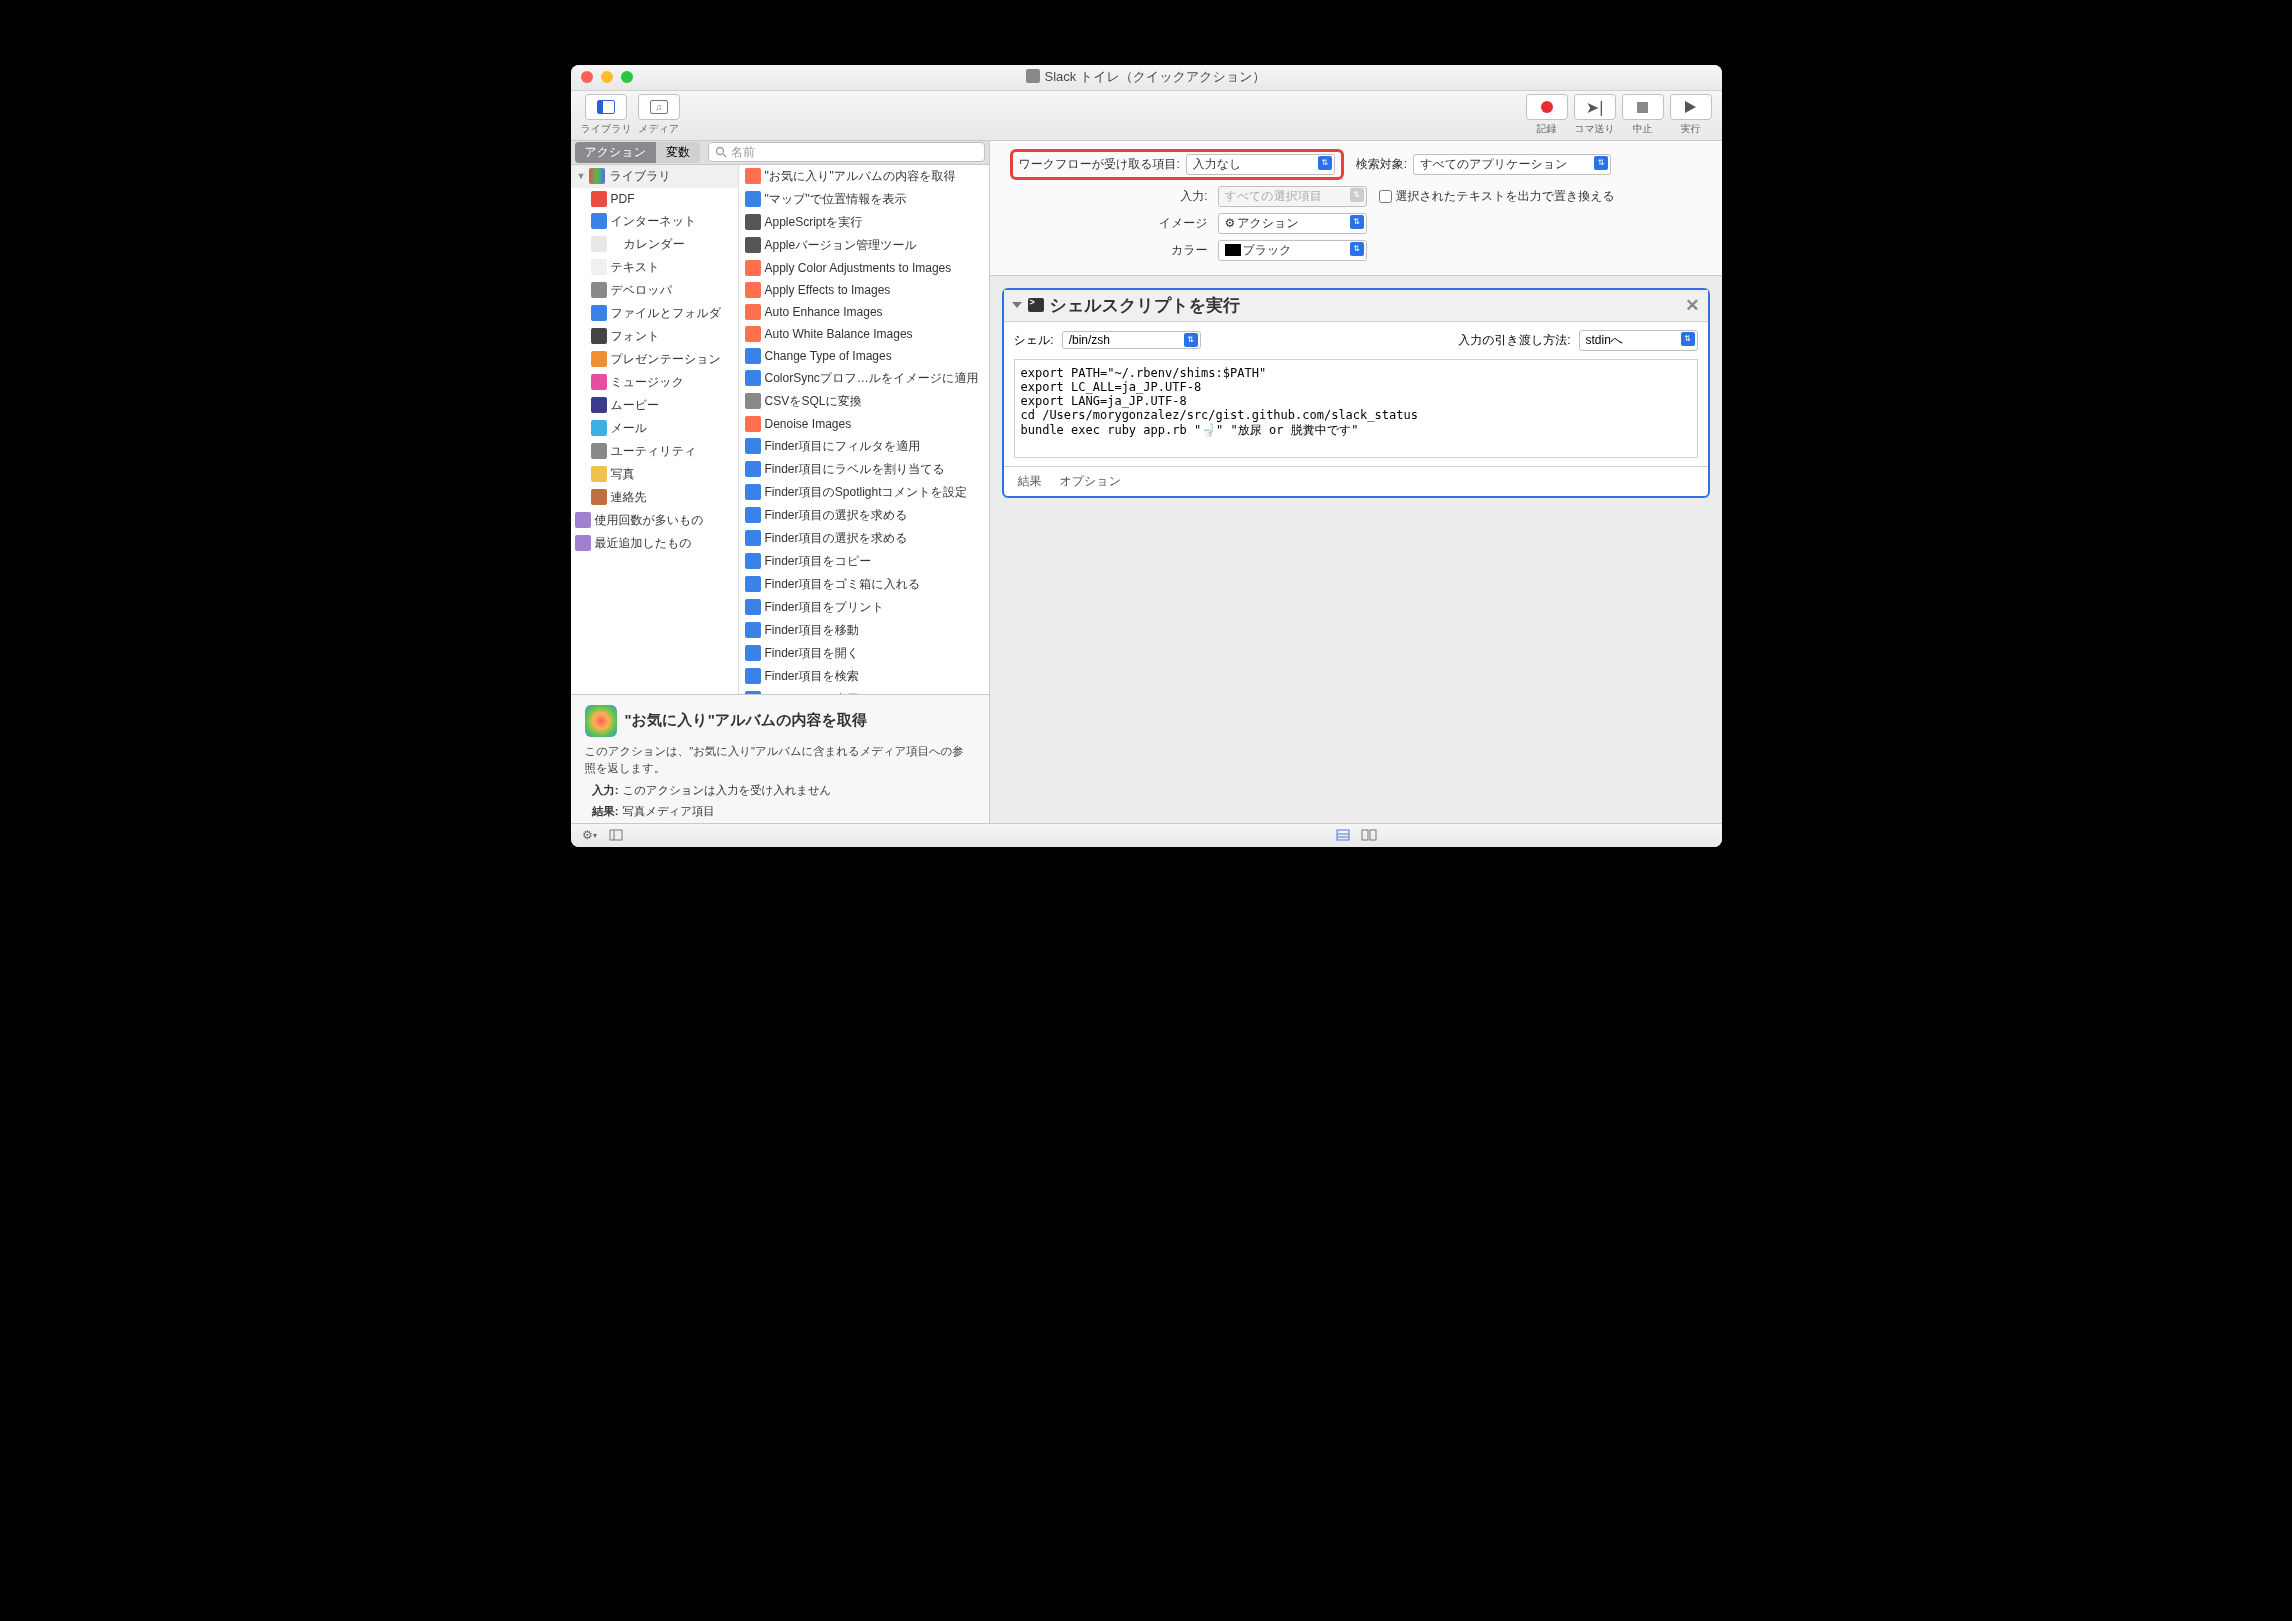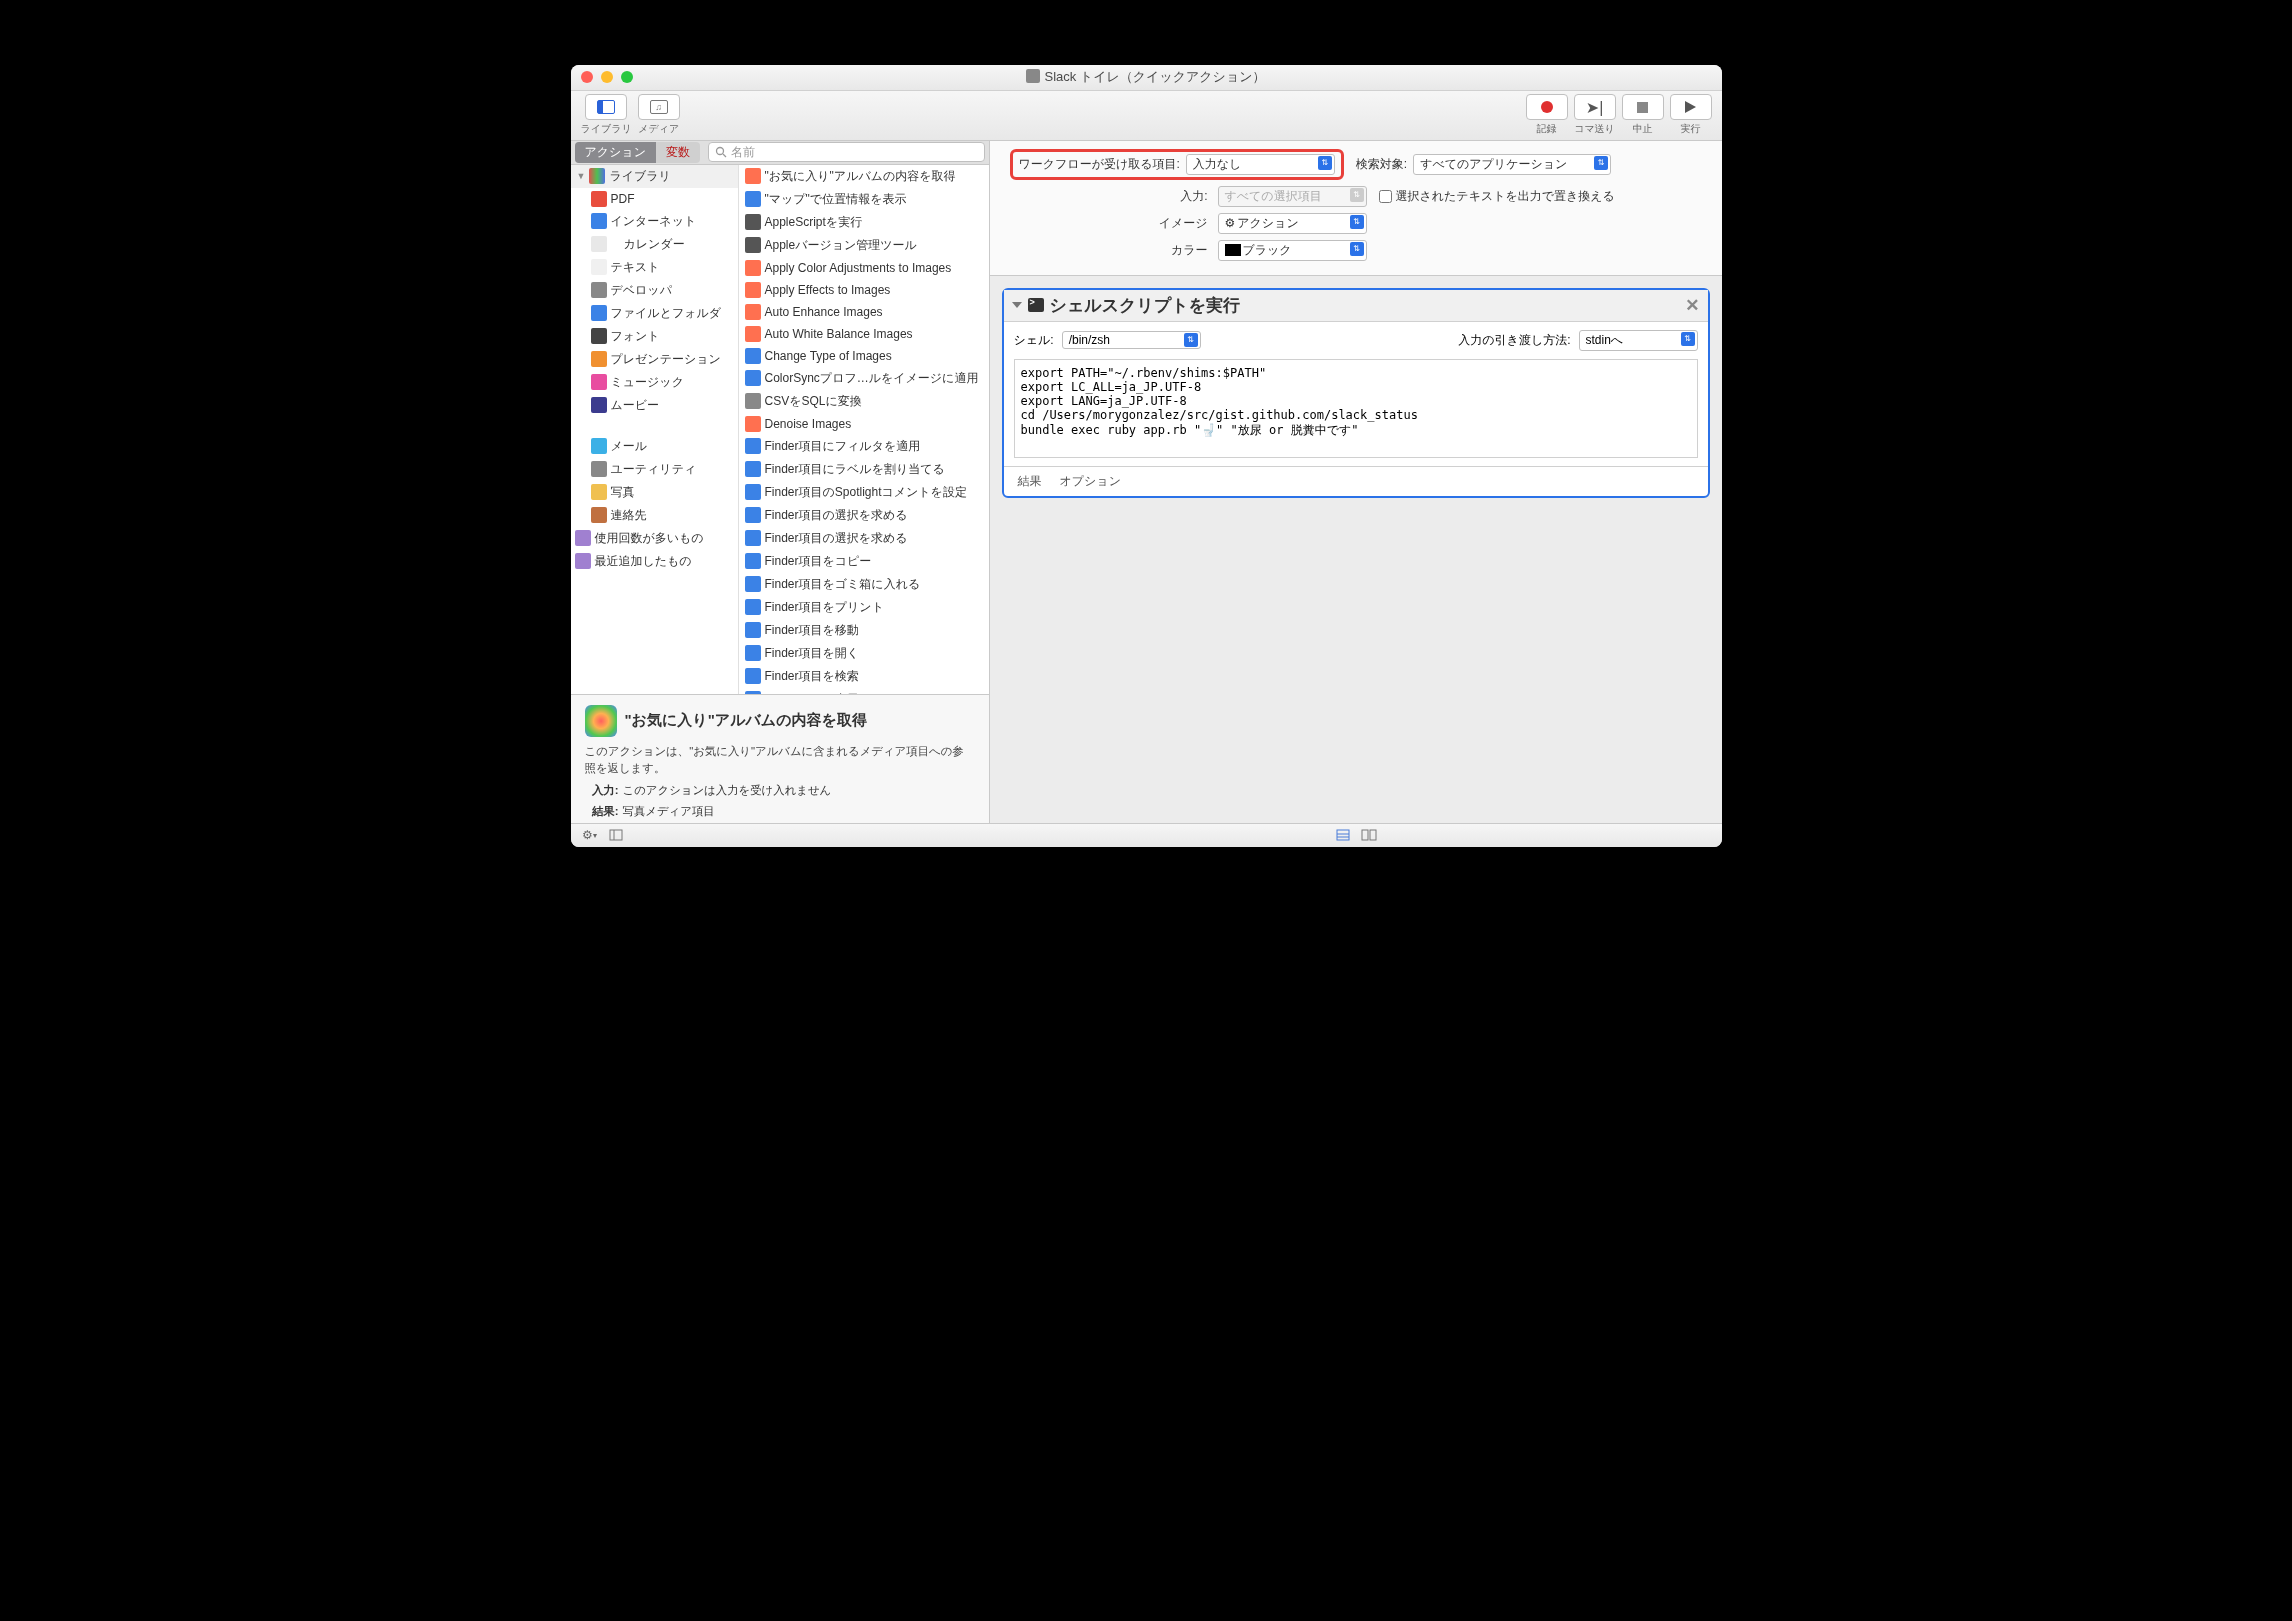--- a/index.html
+++ b/index.html
@@ -13,21 +13,21 @@
 .title-icon{display:inline-block;width:14px;height:14px;background:#888;border-radius:2px;vertical-align:-2px;margin-right:4px;}
 .toolbar { height:50px; background:linear-gradient(#f6f6f6,#e8e8e8); border-bottom:1px solid #c9c9c9; display:flex; align-items:center; padding:0 10px; }
 .tbtn-group{display:flex;gap:6px;}
 .tbtn{width:42px;height:26px;background:#fff;border:1px solid #c0c0c0;border-radius:4px;display:flex;align-items:center;justify-content:center;font-size:14px;color:#555;}
 .tbtn-label{font-size:10px;color:#666;text-align:center;margin-top:2px;}
 .tcol{display:flex;flex-direction:column;align-items:center;}
 .body{flex:1;display:flex;overflow:hidden;}
 .left{width:419px;display:flex;flex-direction:column;border-right:1px solid #c9c9c9;}
 .tabs-row{height:24px;background:#e0e0e0;display:flex;align-items:center;padding:0 4px;border-bottom:1px solid #c9c9c9;}
 .seg{display:flex;background:#d0d0d0;border-radius:4px;overflow:hidden;font-size:12px;}
-.seg-btn{padding:2px 10px;color:#b91c1c;}
+.seg-btn{padding:2px 10px;color:#000000;}
 .seg-btn.active{background:#8a8a8e;color:#fff;}
 .search{flex:1;margin-left:8px;height:20px;background:#fff;border:1px solid #c0c0c0;border-radius:4px;display:flex;align-items:center;padding:0 6px;font-size:12px;color:#999;}
 .search svg{margin-right:4px;}
 .lists{flex:1;display:flex;overflow:hidden;}
 .lib-list{width:168px;background:#fff;border-right:1px solid #e0e0e0;overflow-y:auto;font-size:12px;}
 .lib-item{padding:3px 6px;display:flex;align-items:center;gap:4px;color:#333;}
 .lib-header{background:#f0f0f0;font-weight:500;}
 .lib-item .licon{width:16px;height:16px;border-radius:2px;flex-shrink:0;}
 .action-list{flex:1;background:#fff;overflow-y:auto;font-size:12px;}
 .action-item{padding:3px 6px;display:flex;align-items:center;gap:4px;color:#333;}
@@ -194,21 +194,21 @@
               <span>プレゼンテーション</span>
             </div>
             <div class="lib-item" style="padding-left: 20px;">
               <span class="licon" style="background:#e84da0"></span>
               <span>ミュージック</span>
             </div>
             <div class="lib-item" style="padding-left: 20px;">
               <span class="licon" style="background:#3b3b8e"></span>
               <span>ムービー</span>
             </div>
-            <div class="lib-item" style="padding-left: 20px; margin-top: 18px;">
+            <div class="lib-item" style="padding-left: 20px;">
               <span class="licon" style="background:#3bb0e6"></span>
               <span>メール</span>
             </div>
             <div class="lib-item" style="padding-left: 20px;">
               <span class="licon" style="background:#888"></span>
               <span>ユーティリティ</span>
             </div>
             <div class="lib-item" style="padding-left: 20px;">
               <span class="licon" style="background:#f0c050"></span>
               <span>写真</span>

